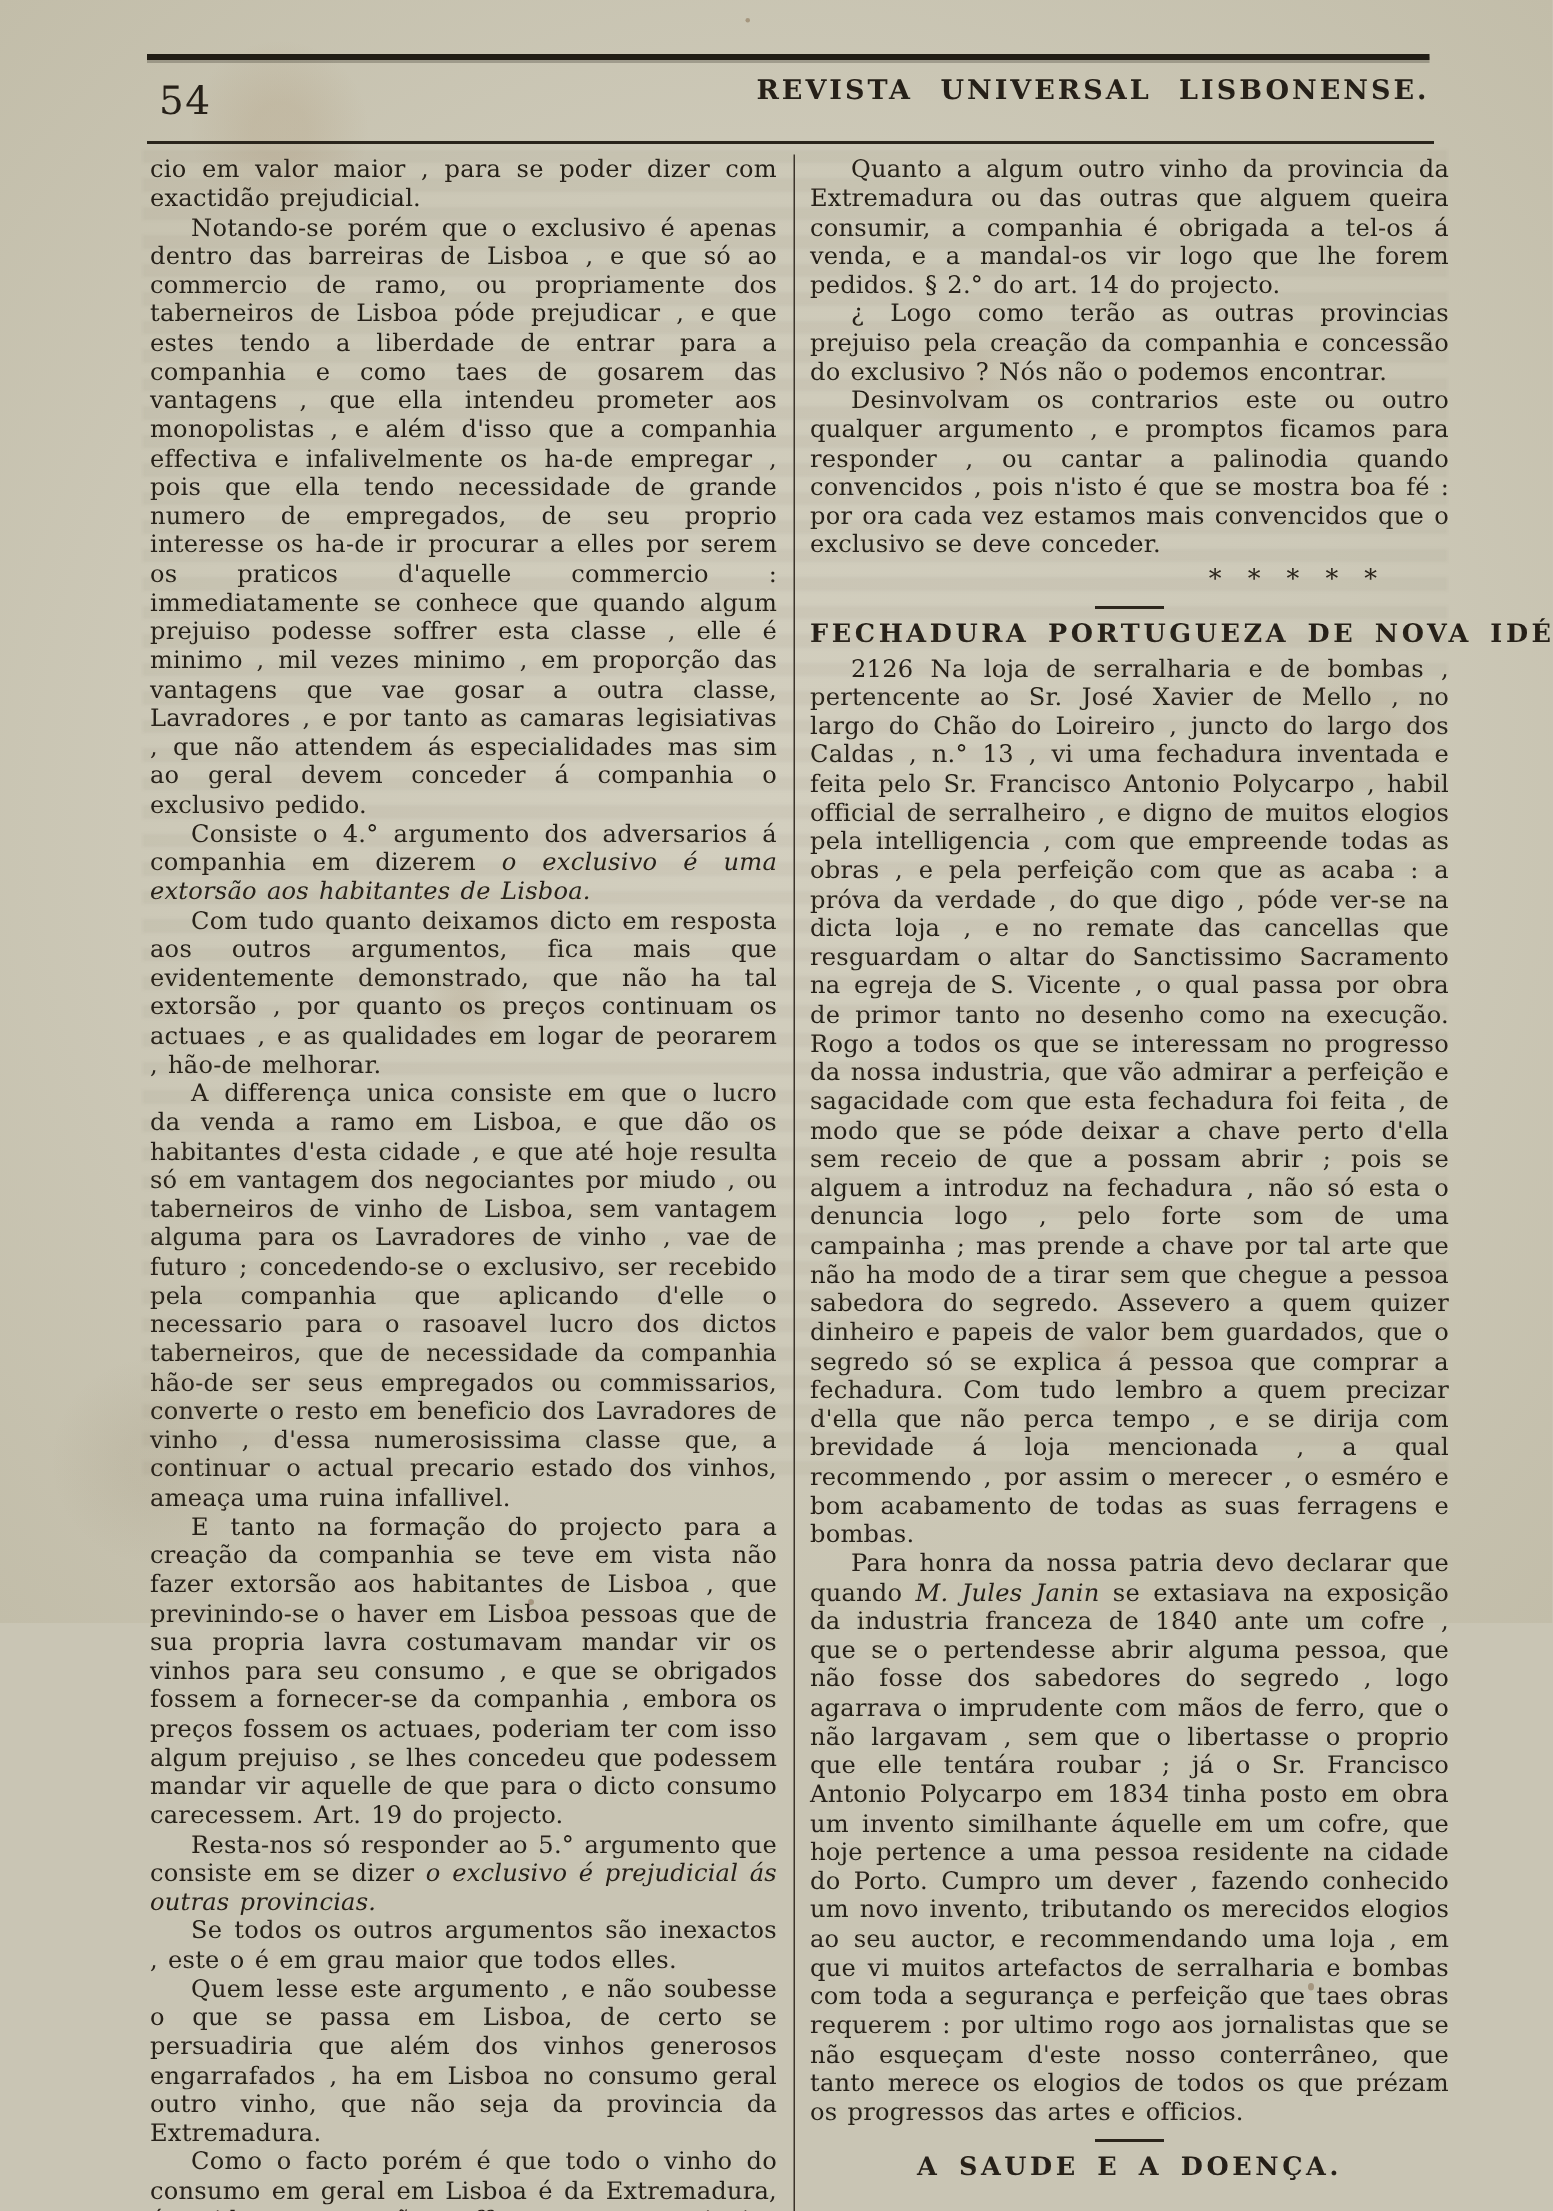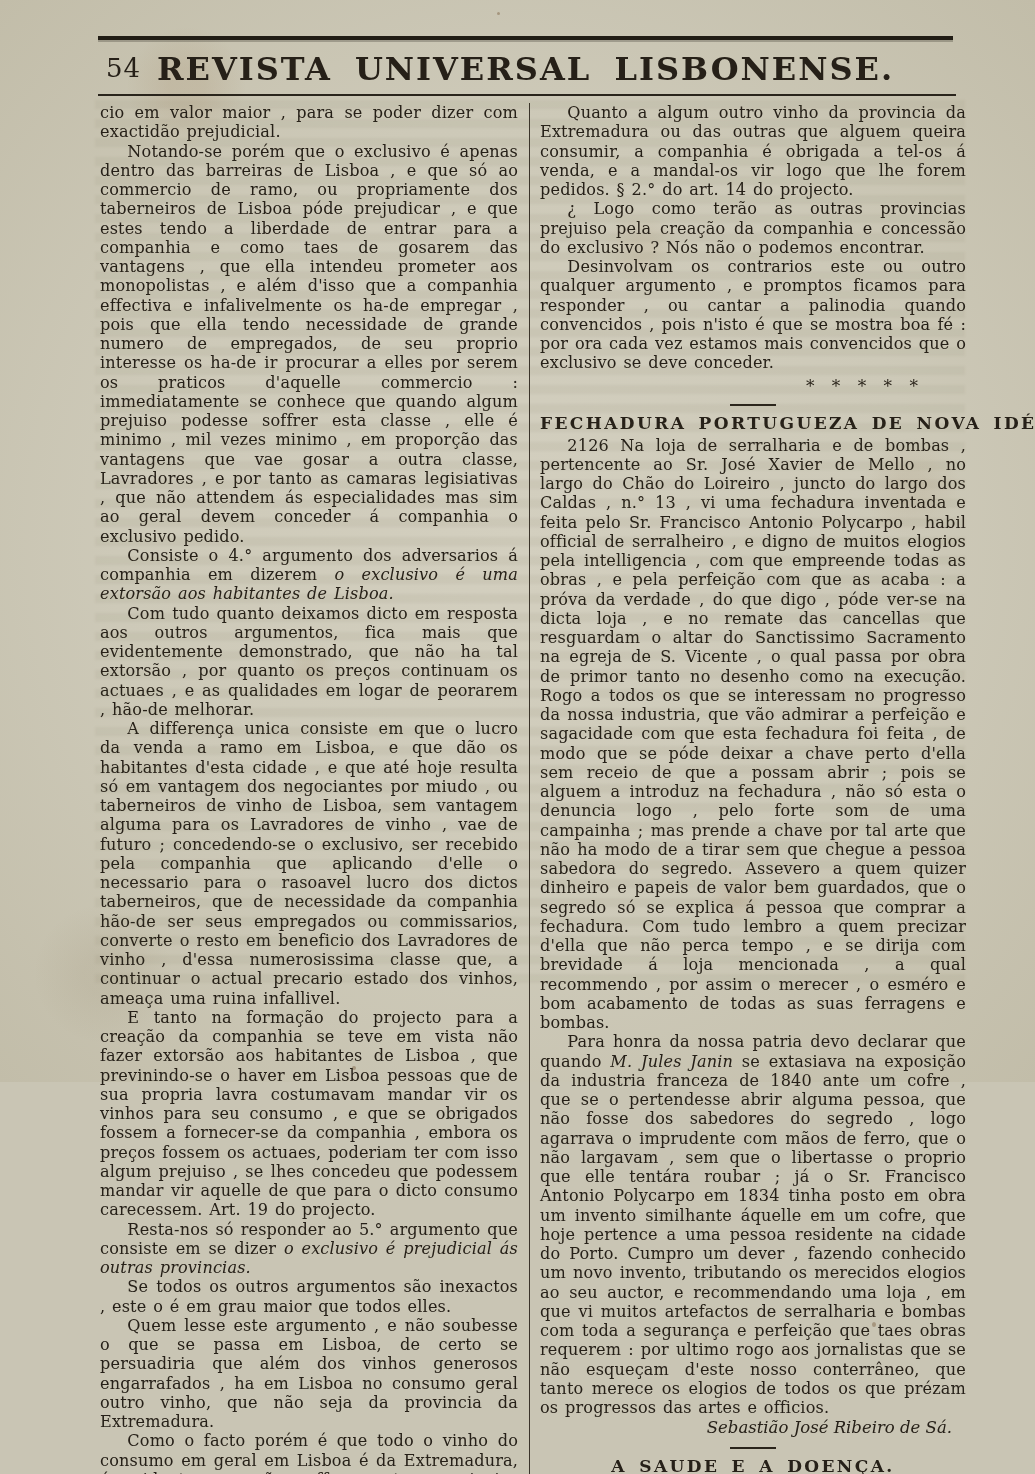--- a/index.html
+++ b/index.html
@@ -43,23 +43,23 @@
   }
   .masthead-row {
     position: absolute; left: 98px; top: 44px;
     width: 855px; height: 50px;
   }
   .page-number {
     position: absolute; left: 8px; top: 9px;
     font-size: 26px; letter-spacing: 1px;
   }
   .masthead {
-    margin: 0; text-align: center;
+    margin: 0; text-align: right;
     padding-top: 6px;
-    font-size: 32px; font-weight: bold; letter-spacing: 2px;
+    font-size: 18px; font-weight: bold; letter-spacing: 2px;
     word-spacing: 10px;
   }
   .head-rule {
     position: absolute; left: 98px; top: 94px;
     width: 858px; height: 2px;
     background: #2a251c;
   }
 
   .columns {
     position: absolute; left: 100px; top: 103px;
@@ -152,18 +152,17 @@
     <div class="col-divider"></div>
     <section class="col col-right" id="col-right">
         <p class="para"><span>Quanto a algum outro vinho da provincia da Extremadura ou das outras que alguem queira consumir, a companhia é obrigada a tel-os á venda, e a mandal-os vir logo que lhe forem pedidos. § 2.° do art. 14 do projecto.</span></p>
         <p class="para"><span>¿ Logo como terão as outras provincias prejuiso pela creação da companhia e concessão do exclusivo ? Nós não o podemos encontrar.</span></p>
         <p class="para"><span>Desinvolvam os contrarios este ou outro qualquer argumento , e promptos ficamos para responder , ou cantar a palinodia quando convencidos , pois n'isto é que se mostra boa fé : por ora cada vez estamos mais convencidos que o exclusivo se deve conceder.</span></p>
         <div class="stars"><span>* * * * *</span></div>
         <div class="mini-rule"></div>
         <h2 class="section-heading"><span>FECHADURA PORTUGUEZA DE NOVA IDÉA.</span></h2>
         <p class="para"><span>2126  Na loja de serralharia e de bombas , pertencente ao Sr. José Xavier de Mello , no largo do Chão do Loireiro , juncto do largo dos Caldas , n.° 13 , vi uma fechadura inventada e feita pelo Sr. Francisco Antonio Polycarpo , habil official de serralheiro , e digno de muitos elogios pela intelligencia , com que empreende todas as obras , e pela perfeição com que as acaba : a próva da verdade , do que digo , póde ver-se na dicta loja , e no remate das cancellas que resguardam o altar do Sanctissimo Sacramento na egreja de S. Vicente , o qual passa por obra de primor tanto no desenho como na execução. Rogo a todos os que se interessam no progresso da nossa industria, que vão admirar a perfeição e sagacidade com que esta fechadura foi feita , de modo que se póde deixar a chave perto d'ella sem receio de que a possam abrir ; pois se alguem a introduz na fechadura , não só esta o denuncia logo , pelo forte som de uma campainha ; mas prende a chave por tal arte que não ha modo de a tirar sem que chegue a pessoa sabedora do segredo. Assevero a quem quizer dinheiro e papeis de valor bem guardados, que o segredo só se explica á pessoa que comprar a fechadura. Com tudo lembro a quem precizar d'ella que não perca tempo , e se dirija com brevidade á loja mencionada , a qual recommendo , por assim o merecer , o esméro e bom acabamento de todas as suas ferragens e bombas.</span></p>
         <p class="para"><span>Para honra da nossa patria devo declarar que quando </span><i>M. Jules Janin</i><span> se extasiava na exposição da industria franceza de 1840 ante um cofre , que se o pertendesse abrir alguma pessoa, que não fosse dos sabedores do segredo , logo agarrava o imprudente com mãos de ferro, que o não largavam , sem que o libertasse o proprio que elle tentára roubar ; já o Sr. Francisco Antonio Polycarpo em 1834 tinha posto em obra um invento similhante áquelle em um cofre, que hoje pertence a uma pessoa residente na cidade do Porto. Cumpro um dever , fazendo conhecido um novo invento, tributando os merecidos elogios ao seu auctor, e recommendando uma loja , em que vi muitos artefactos de serralharia e bombas com toda a segurança e perfeição que taes obras requerem : por ultimo rogo aos jornalistas que se não esqueçam d'este nosso conterrâneo, que tanto merece os elogios de todos os que prézam os progressos das artes e officios.</span></p>
-        <p class="signature"><span>Sebastião José Ribeiro de Sá.</span></p>
         <div class="mini-rule"></div>
         <h2 class="section-heading"><span>A SAUDE E A DOENÇA.</span></h2>
       </section>
   </div>
 </div>
 
 </body></html>

